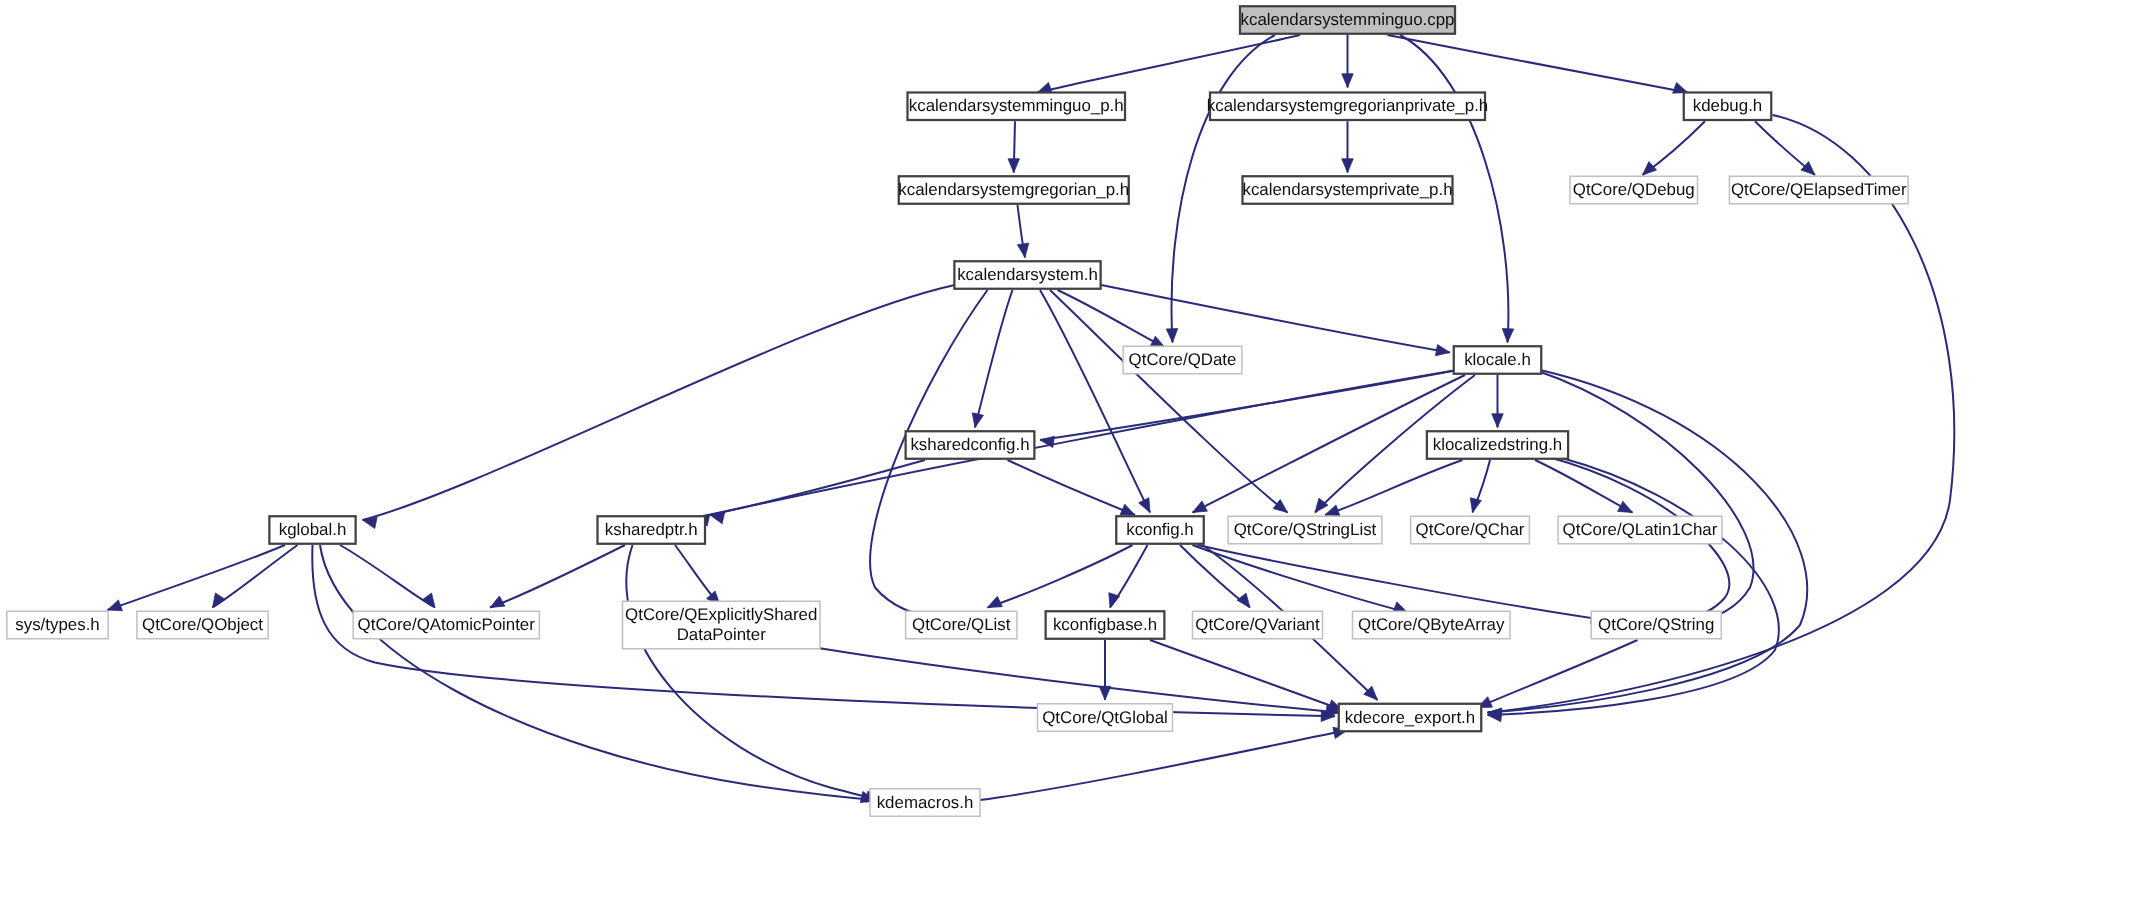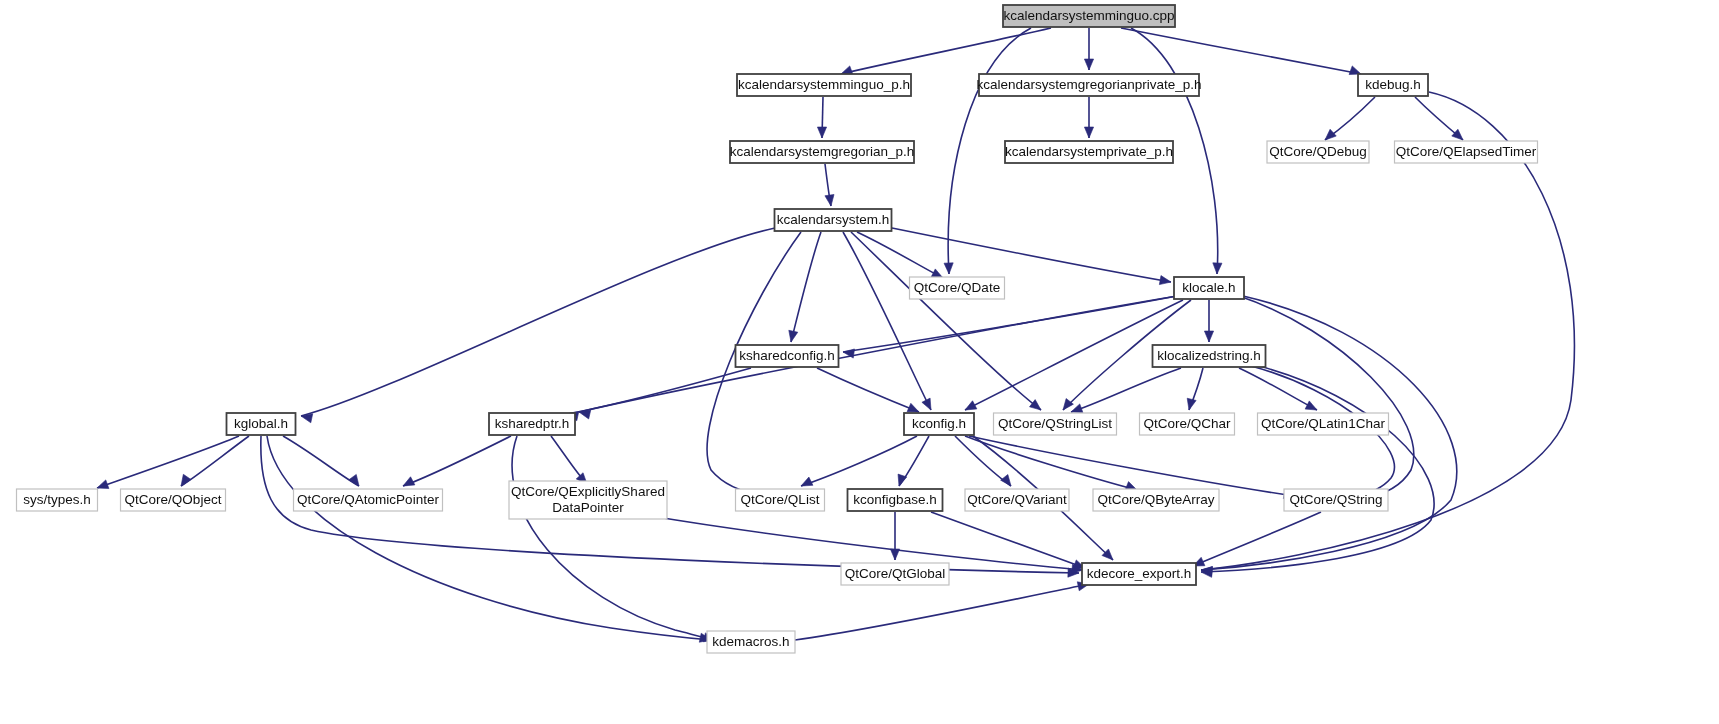--- a/index.html
+++ b/index.html
@@ -10,21 +10,20 @@
   body {
     width: 1719px;
     height: 724px;
     font-family: "Liberation Sans", sans-serif;
     overflow: hidden;
   }
   #graph-root {
     position: relative;
     width: 1451px;
     height: 724px;
-    margin-left: 11px;
   }
   svg#dep-graph {
     display: block;
     width: 1719px;
     height: 724px;
   }
   .edge-path {
     fill: none;
     stroke: #2a2a7a;
     stroke-width: 1.6;

